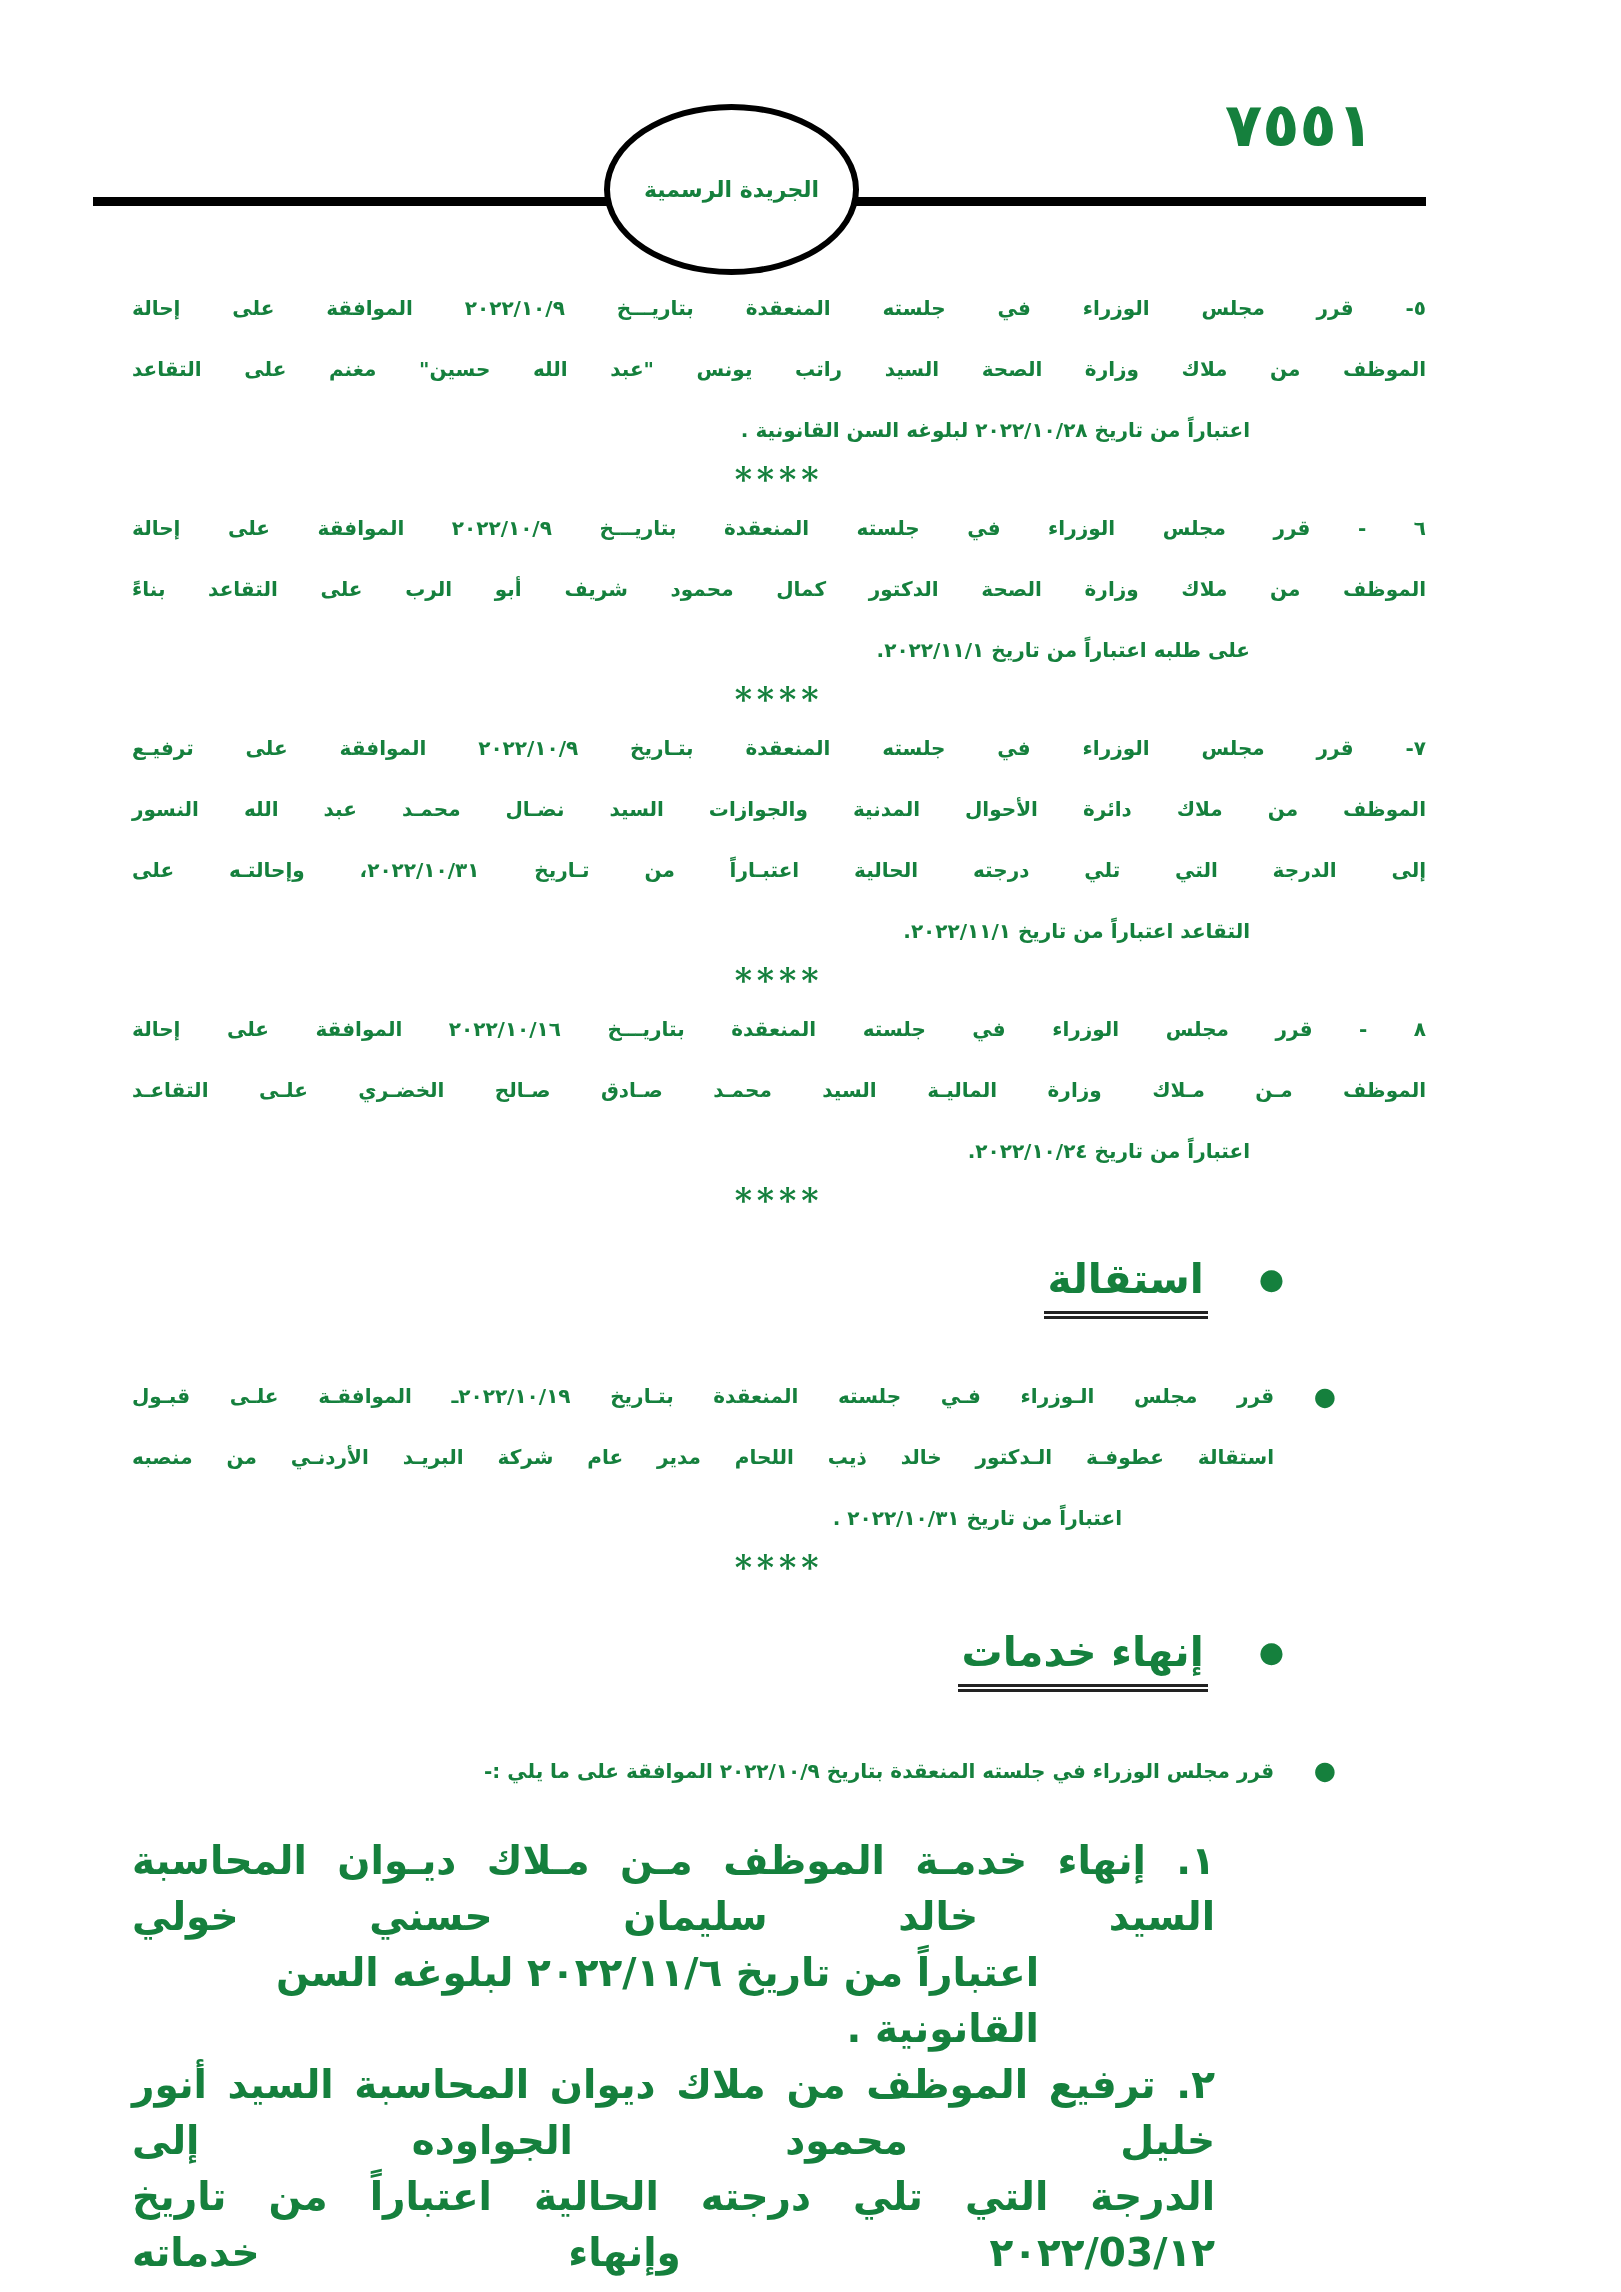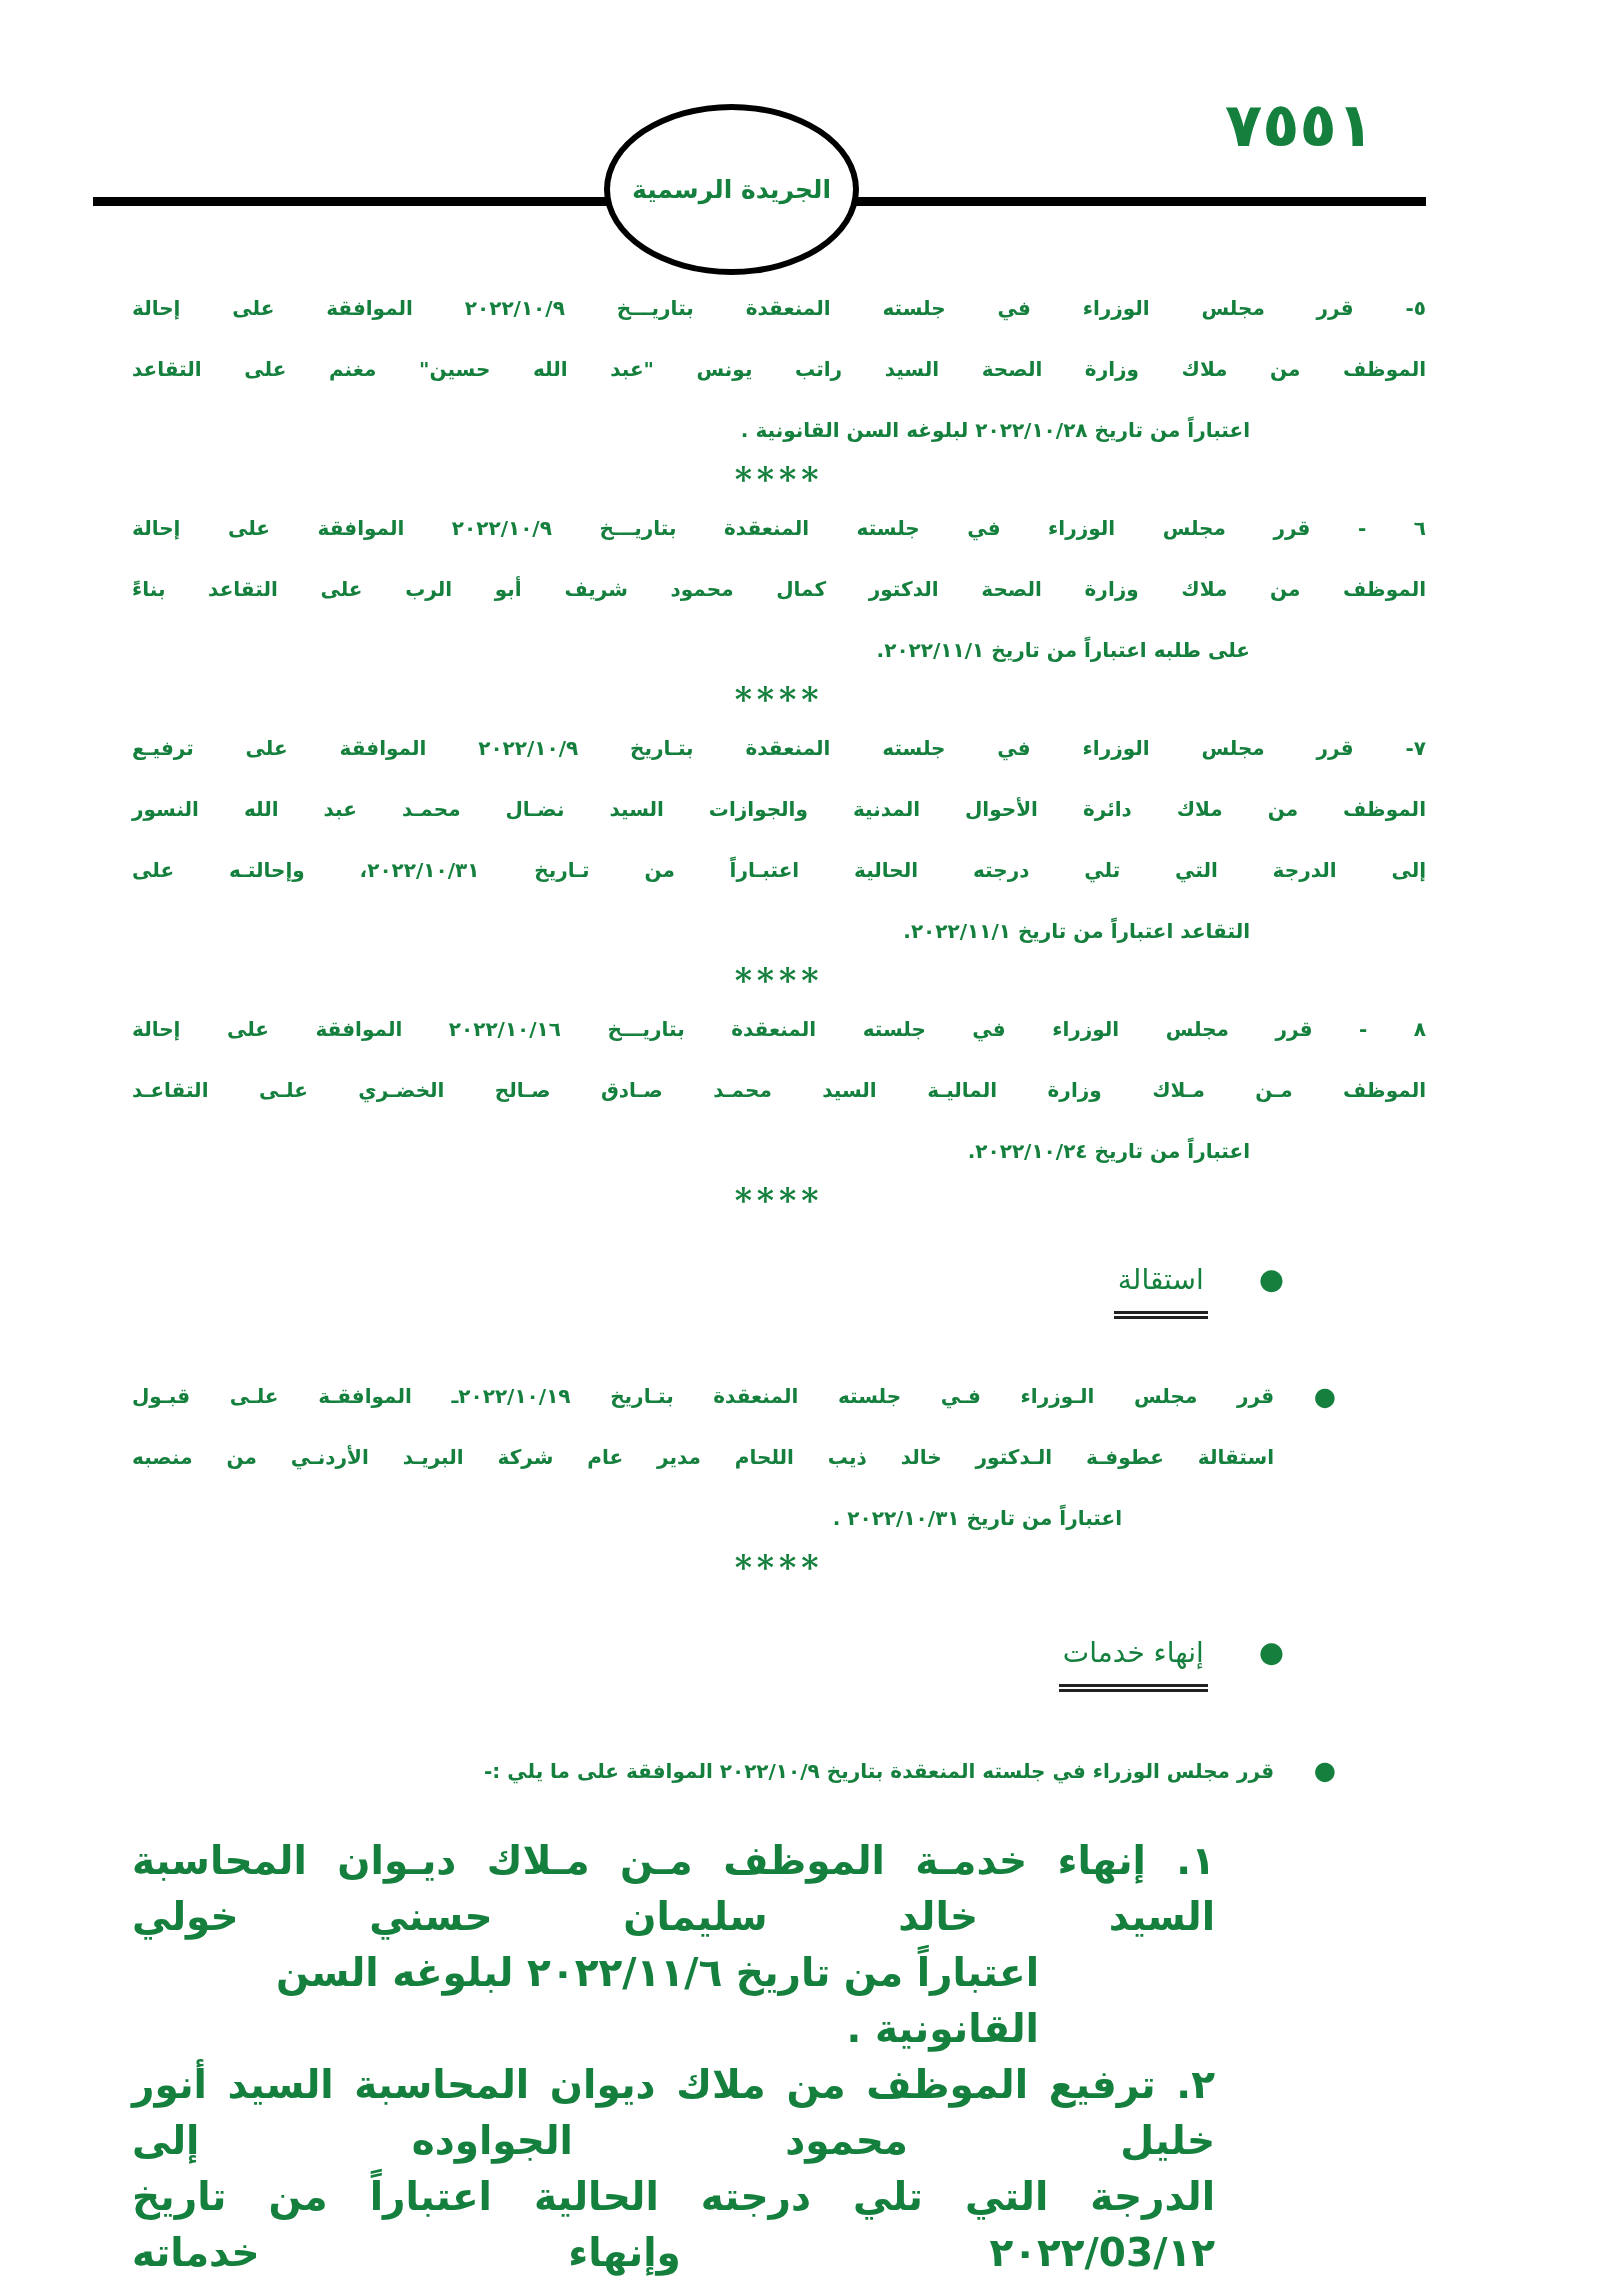--- a/index.html
+++ b/index.html
@@ -38,21 +38,21 @@
     width: 243px;
     height: 159px;
     border: 6.9px solid #000;
     border-radius: 50%;
     background: #ffffff;
     display: flex;
     align-items: center;
     justify-content: center;
   }
   .seal-text {
-    font-size: 25px;
+    font-size: 22px;
     font-weight: 600;
     white-space: nowrap;
   }
   
   .content {
     position: absolute;
     top: 278px;
     right: 195px;
     width: 1294px;
   }
@@ -89,22 +89,22 @@
     gap: 51px;
     padding-right: 142px;
     margin-top: 39px;
     margin-bottom: 47px;
   }
   .sec-bullet {
     font-size: 29px;
     line-height: 43px;
   }
   .sec-title {
-    font-size: 28px;
-    font-weight: 400;
+    font-size: 41px;
+    font-weight: 700;
     line-height: 43px;
     padding: 0 3.9px 9.8px 3.9px;
     border-bottom: 8.8px double #222;
   }
   .sec-hdr-2 { margin-top: 45px; margin-bottom: 49px; }
   
   .bullet-para {
     position: relative;
     padding-right: 152px;
   }

